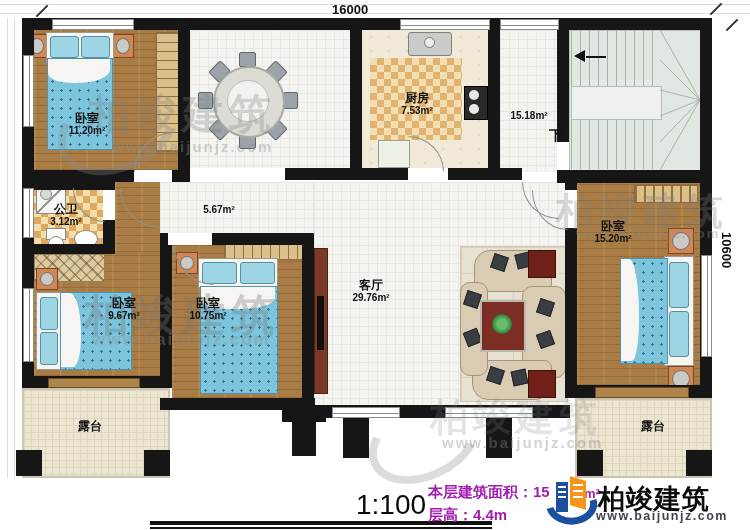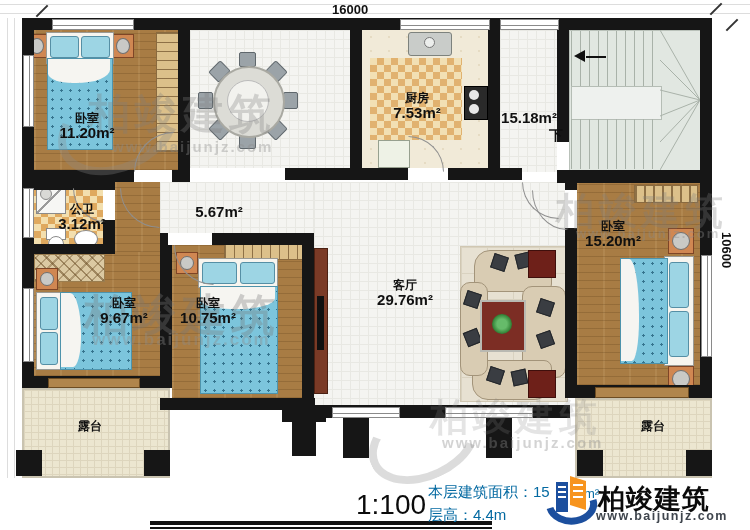--- a/index.html
+++ b/index.html
@@ -35,32 +35,32 @@
   .ns::after{content:"";position:absolute;inset:3px;border-radius:50%;background:#c9c9c6;border:1px solid #707070}
   .wrdV{position:absolute;background:#dcc08a;border:1px solid #8a6a3f;background-image:repeating-linear-gradient(0deg,rgba(90,60,25,.6) 0 1.5px,transparent 1.5px 9px)}
   .wrdH{position:absolute;background:#dcc08a;border:1px solid #8a6a3f;background-image:repeating-linear-gradient(90deg,rgba(90,60,25,.6) 0 1.5px,transparent 1.5px 9px)}
   .diag{position:absolute;background:#dbc9a2;border:1px solid #9a7d4f;background-image:repeating-linear-gradient(45deg,rgba(100,70,30,.5) 0 1.5px,transparent 1.5px 8px),repeating-linear-gradient(-45deg,rgba(100,70,30,.35) 0 1.5px,transparent 1.5px 8px)}
   .sofa{position:absolute;background:#d9ccb3;border:1px solid #a3947a;border-radius:10px}
   .cushion{position:absolute;width:13px;height:13px;background:#3a3d42;border:1px solid #23262a;transform:rotate(18deg)}
   .redtbl{position:absolute;background:#6e2019;border:1px solid #3f0f0c}
   .chair{position:absolute;width:15px;height:13px;background:#9ba3a8;border:1px solid #5f676c;border-radius:2px}
   
   .rl{position:absolute;text-align:center;font-weight:bold;color:#101010;font-size:12px;line-height:1.12;white-space:nowrap}
-  .rl .a{display:block;font-size:15px}
+  .rl .a{display:block;font-size:10px}
   .dim{position:absolute;font-weight:bold;font-size:13px;color:#111}
   .brk{position:absolute;width:16px;height:2px;background:#333;transform:rotate(-45deg)}
   
   .wm{position:absolute;font-weight:bold;color:rgba(125,125,125,.30);letter-spacing:5px;white-space:nowrap}
   .wmu{position:absolute;font-weight:bold;color:rgba(140,140,140,.38);letter-spacing:2px;white-space:nowrap}
   .swoosh{position:absolute;border:8px solid transparent;border-bottom-color:rgba(140,140,140,.30);border-left-color:rgba(140,140,140,.30);border-radius:50%;transform:rotate(-25deg)}
   
   .ft-title{position:absolute;font-size:33px;font-weight:bold;letter-spacing:3px;color:#0b0b0b}
   .ft-scale{position:absolute;font-size:28px;font-weight:500;color:#0b0b0b}
   .ft-line{position:absolute;background:#111}
-  .ft-small{position:absolute;font-size:15px;font-weight:normal;color:#0369a1}
+  .ft-small{position:absolute;font-size:15px;font-weight:bold;color:#a21caf}
   .logo-name{position:absolute;font-size:27px;font-weight:bold;letter-spacing:1px;color:#0b0b0b}
   .logo-url{position:absolute;font-size:12.5px;font-weight:bold;letter-spacing:1.5px;color:#3f454d}
 </style>
 </head>
 <body>
 
 <div class="stage">
 
   <div class="abs" style="left:0;top:4px;width:750px;height:1px;background:#ddd"></div>
   <div class="abs" style="left:0;top:13px;width:750px;height:1px;background:#ddd"></div>
@@ -254,33 +254,33 @@
   </div>
   <div class="rl" style="left:496px;top:110px;width:66px">
     <span class="a">15.18m²</span>
   </div>
   <div class="rl" style="left:546px;top:128px;width:20px;font-size:14px">
     <span>下</span>
   </div>
   <div class="rl" style="left:188px;top:204px;width:62px">
     <span class="a">5.67m²</span>
   </div>
-  <div class="rl" style="left:54px;top:203px;width:56px">
+  <div class="rl" style="left:38px;top:203px;width:56px">
     <span>公卫</span>
     <span class="a">3.12m²</span>
   </div>
   <div class="rl" style="left:94px;top:297px;width:60px">
     <span>卧室</span>
     <span class="a">9.67m²</span>
   </div>
   <div class="rl" style="left:178px;top:297px;width:60px">
     <span>卧室</span>
     <span class="a">10.75m²</span>
   </div>
-  <div class="rl" style="left:370px;top:279px;width:70px">
+  <div class="rl" style="left:336px;top:279px;width:70px">
     <span>客厅</span>
     <span class="a">29.76m²</span>
   </div>
   <div class="rl" style="left:580px;top:220px;width:66px">
     <span>卧室</span>
     <span class="a">15.20m²</span>
   </div>
   <div class="rl" style="left:62px;top:420px;width:56px">
     <span>露台</span>
   </div>

